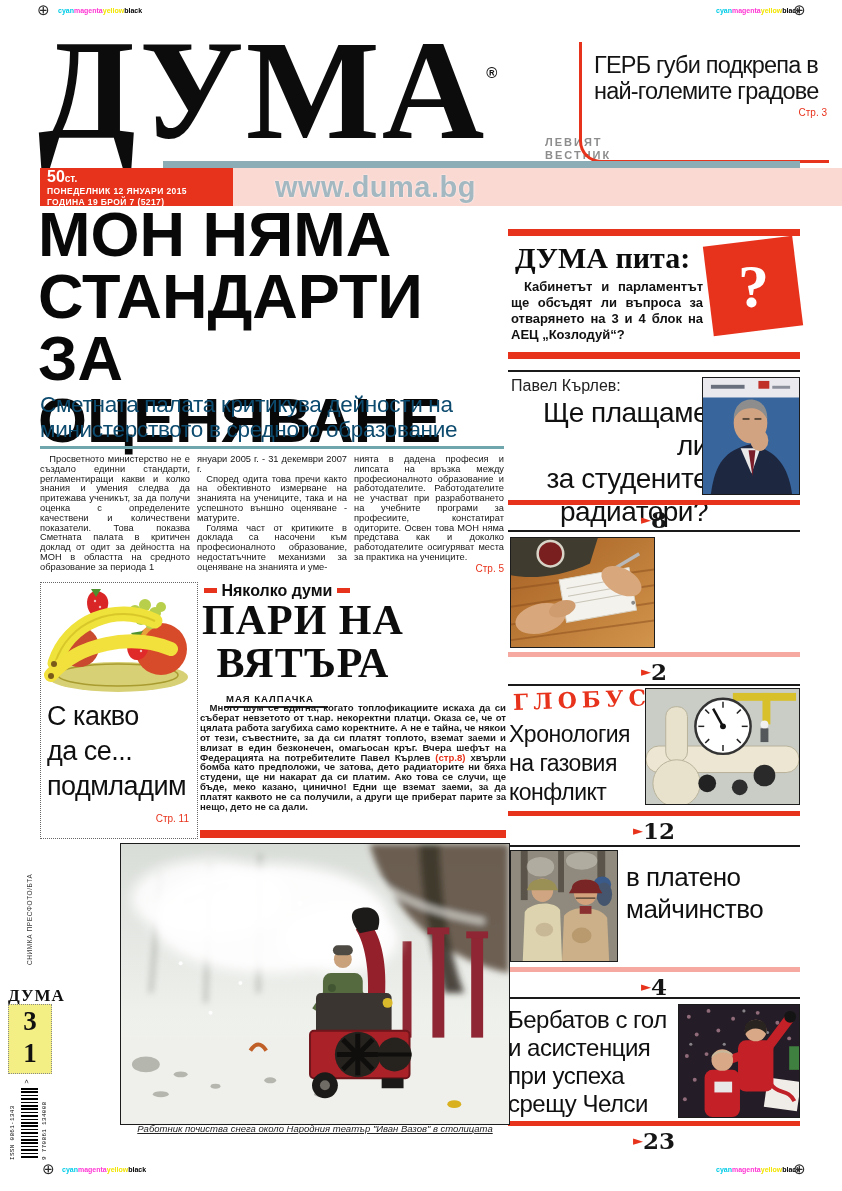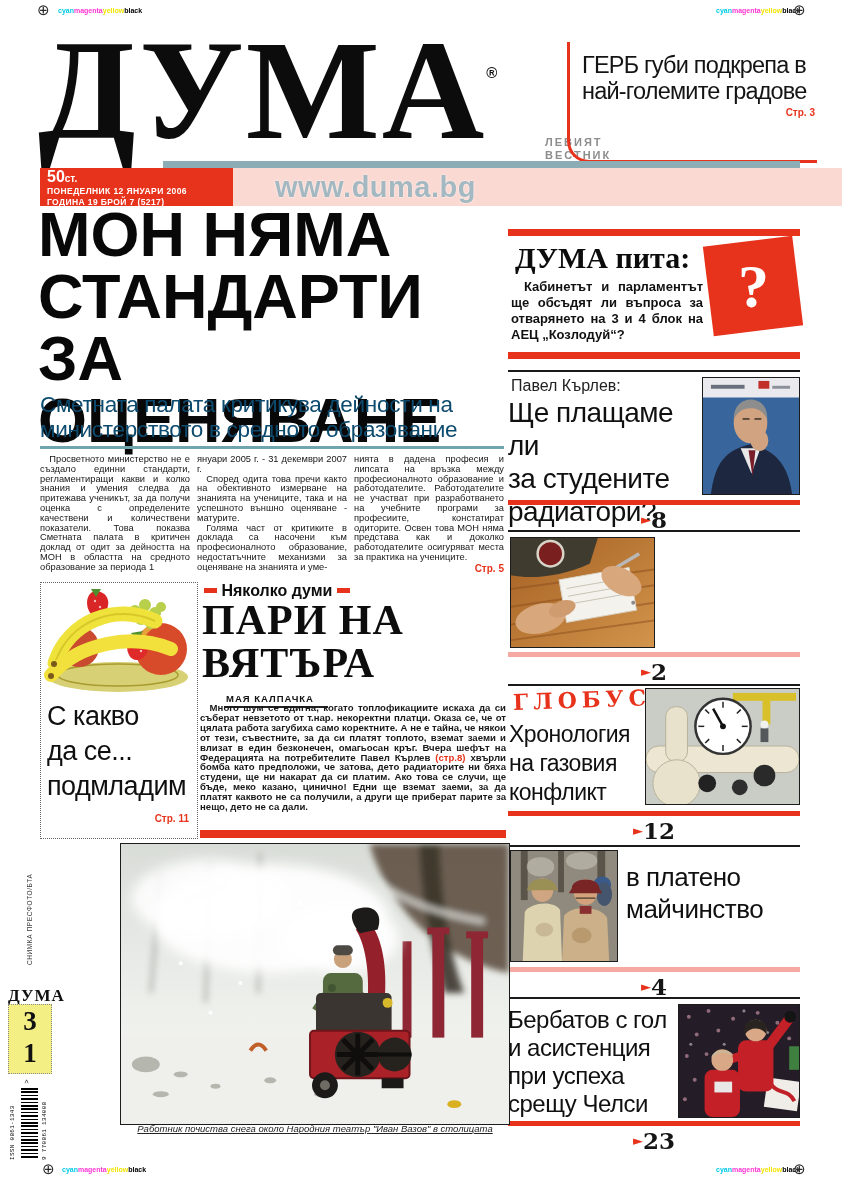--- a/index.html
+++ b/index.html
@@ -7,38 +7,38 @@
         font-family:"Liberation Sans",sans-serif;color:#111;}
   .abs{position:absolute;}
   .regmark{font-size:15px;color:#2a2a2a;line-height:1;}
   .colorbar{font-size:7px;font-weight:bold;letter-spacing:0;line-height:1;}
   .c-cyan{color:#00cbe7;}.c-mag{color:#ff35d3;}.c-yel{color:#f2e400;}.c-blk{color:#000;}
   .logo{font-family:"Liberation Serif",serif;font-weight:bold;font-size:142px;line-height:120px;
         letter-spacing:2px;color:#0c0c0c;}
   .logo-reg{font-size:15px;font-weight:bold;vertical-align:60px;}
   .tagline{font-size:11px;font-weight:bold;color:#8d8d8d;letter-spacing:2px;line-height:13px;}
   .gerb-box{border-left:3.5px solid #e8331c;border-bottom:3.5px solid #e8331c;
-            border-bottom-left-radius:22px;padding:10px 2px 8px 12px;}
+            border-bottom-left-radius:22px;padding:10px 2px 8px 12px;margin-left:12px;}
   .gerb-title{font-size:23.5px;line-height:26px;color:#141414;letter-spacing:-0.8px;}
-  .pageref{color:#e8331c;font-weight:bold;font-size:10px;}
+  .pageref{color:#e8331c;font-weight:normal;font-size:10px;}
   .tealbar{background:#8cadb5;}
   .datebox{background:#e8331c;color:#fff;padding:2px 7px;box-sizing:border-box;}
   .price{font-size:16px;font-weight:bold;line-height:14px;}
   .price small{font-size:10px;}
   .dateline{font-size:8.5px;font-weight:bold;letter-spacing:.4px;line-height:11px;}
   .pinkband{background:#fbd9d3;}
   .website{font-size:29px;font-weight:bold;color:#a3b8c0;text-shadow:0 0 2px #fff;letter-spacing:.5px;}
   .lead-h1{font-size:63px;line-height:62px;font-weight:bold;letter-spacing:0;color:#080808;}
   .lead-sub{font-size:22.5px;line-height:25px;color:#0c4a6e;letter-spacing:-0.3px;}
   .rule-teal{background:#6fa5ad;height:2.5px;}
   .bodycol{font-size:9.3px;line-height:9.8px;text-align:justify;white-space:pre-line;color:#161616;}
   .opin-label{font-size:16px;font-weight:bold;color:#0d0d0d;}
   .dash{display:inline-block;width:13px;height:5px;background:#e8331c;vertical-align:3px;}
   .opin-title{font-family:"Liberation Serif",serif;font-weight:bold;font-size:42px;line-height:43px;
-              letter-spacing:1px;color:#0d0d0d;}
+              letter-spacing:1px;color:#0d0d0d;text-align:center;}
   .opin-author{font-size:9.5px;font-weight:bold;letter-spacing:1px;border-bottom:2px solid #222;
                padding:0 14px 2px 2px;display:inline-block;}
   .opin-body{font-size:9.6px;line-height:9.9px;font-weight:bold;text-align:justify;color:#181818;}
   .redtxt{color:#e8331c;}
   .redbar{background:#e8331c;}
   .pinkrule{background:#f5a9a0;}
   .blackline{background:#1a1a1a;height:2px;}
   .dottedbox{border:1.5px dotted #666;box-sizing:border-box;}
   .teaser-title{font-size:27px;line-height:35px;color:#0f0f0f;letter-spacing:-0.5px;}
   .asks-title{font-family:"Liberation Serif",serif;font-weight:bold;font-size:30px;color:#0c0c0c;}
@@ -96,21 +96,21 @@
       <div>ГЕРБ губи подкрепа в</div>
       <div>най-големите градове</div>
     </div>
     <div class="pageref" style="text-align:right;margin-top:3px;">Стр. 3</div>
   </div>
 
   <div class="abs tealbar" style="left:163px;top:161px;width:637px;height:12px;"></div>
 
   <div class="abs datebox" style="left:40px;top:168px;width:193px;height:38px;">
     <div class="price"><span>50</span><small>ст.</small></div>
-    <div class="dateline">ПОНЕДЕЛНИК 12 ЯНУАРИ 2006</div>
+    <div class="dateline">ПОНЕДЕЛНИК 12 ЯНУАРИ 2015</div>
     <div class="dateline">ГОДИНА 19 БРОЙ 7 (5217)</div>
   </div>
   <div class="abs pinkband" style="left:233px;top:168px;width:636px;height:38px;">
     <div class="website abs" style="left:42px;top:3px;">www.duma.bg</div>
   </div>
 
   <div class="abs lead-h1" style="left:38px;top:203px;width:470px;">
     <div>МОН НЯМА</div>
     <div>СТАНДАРТИ</div>
     <div>ЗА ОЦЕНЯВАНЕ</div>
@@ -128,21 +128,21 @@
   <div class="abs redbar" style="left:508px;top:229px;width:292px;height:7px;"></div>
   <div class="abs asks-title" style="left:515px;top:241px;">ДУМА пита:</div>
   <div class="abs asks-q" style="left:511px;top:279px;width:192px;"> Кабинетът и парламентът ще обсъдят ли въпроса за отварянето на 3 и 4 блок на АЕЦ „Козлодуй“?</div>
   <div class="abs qbox" style="left:708px;top:241px;width:90px;height:90px;">
     <span>?</span>
   </div>
   <div class="abs redbar" style="left:508px;top:352px;width:292px;height:7px;"></div>
   <div class="abs blackline" style="left:508px;top:370px;width:292px;"></div>
 
   <div class="abs rail-kicker" style="left:511px;top:377px;">Павел Кърлев:</div>
-  <div class="abs rail-title" style="left:508px;top:396px;width:200px;font-size:28px;line-height:33px;">
+  <div class="abs rail-title" style="left:508px;top:396px;width:200px;font-size:28px;line-height:33px;text-align:right;">
     <span>Ще плащаме ли</span>
     <span>за студените</span>
     <span>радиатори?</span>
   </div>
   <div class="abs photo" style="left:702px;top:377px;width:98px;height:118px;">
     <svg viewBox="0 0 97 119" preserveAspectRatio="none">
       <rect width="97" height="119" fill="#3f6fa8"></rect>
       <rect width="97" height="119" fill="#2c5488" opacity="0.35"></rect>
       <rect x="0" y="0" width="97" height="20" fill="#e9e9ee"></rect>
       <rect x="56" y="3" width="11" height="8" fill="#c03028"></rect>

